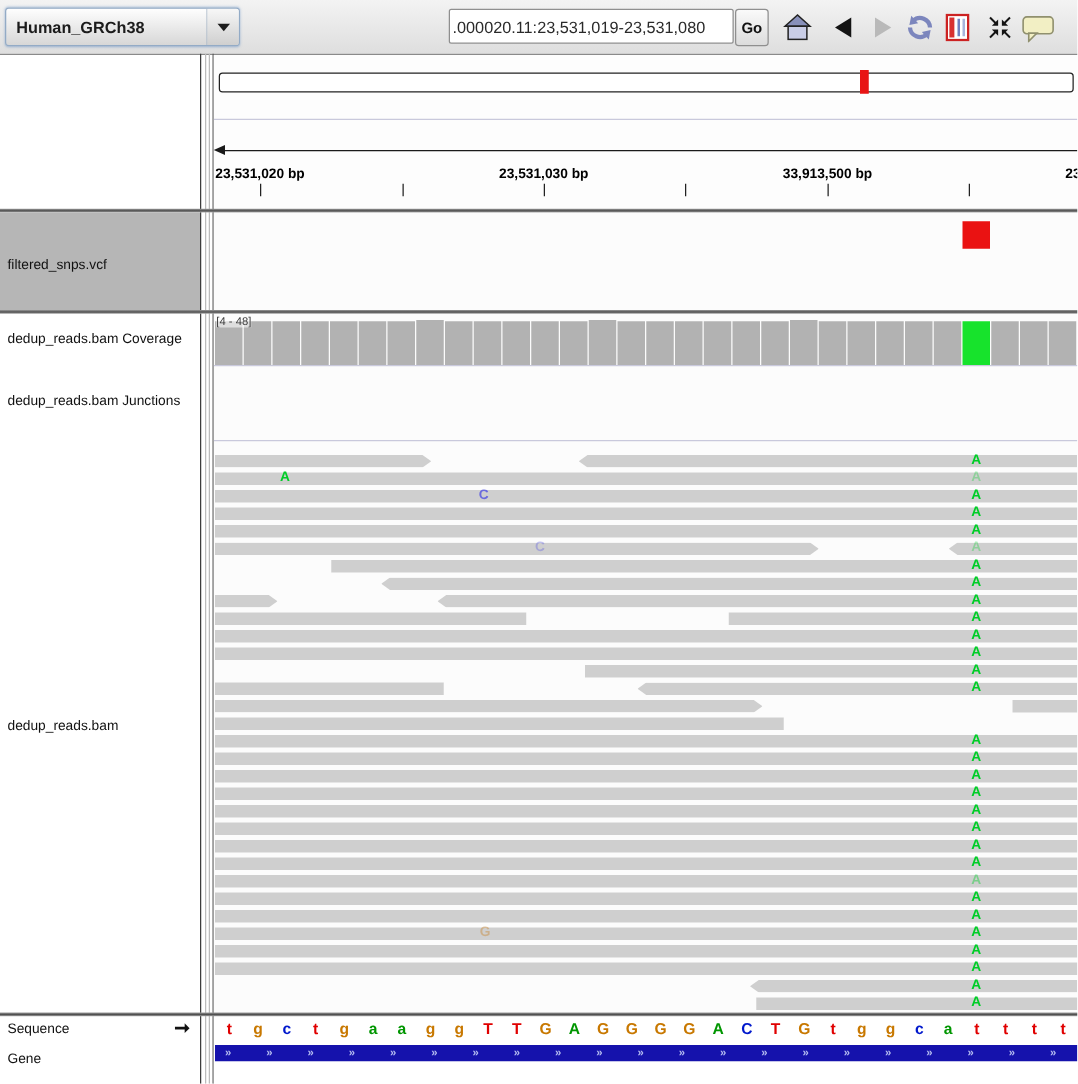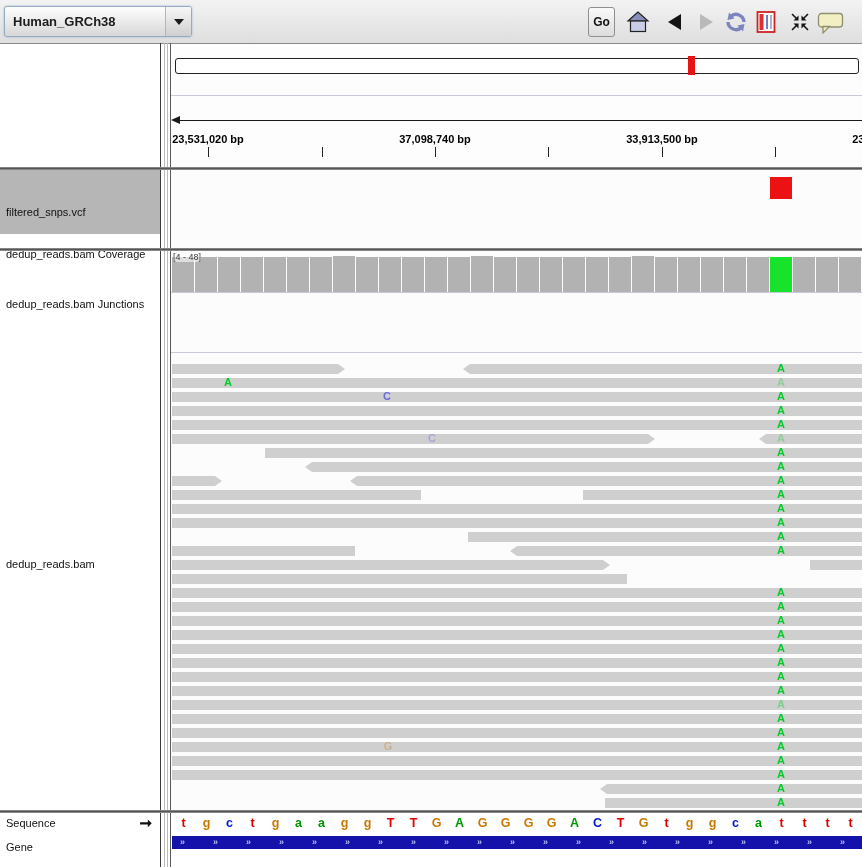--- a/index.html
+++ b/index.html
@@ -54,20 +54,21 @@
   #seq-strand-arrow{position:absolute;right:8px;top:3px;font-size:15px;font-weight:bold;color:#111;line-height:14px;}
 </style>
 </head>
 <body>
 
 <div id="toolbar">
   <div class="combo" style="left:4px;width:186px;">
     <div class="ctxt">Human_GRCh38</div>
     <div class="carr"></div>
   </div>
+  <input id="locus-field" type="text" value=".000020.11:23,531,019-23,531,080" style="">
   <div id="go-btn">Go</div>
 
   <div class="tbicon" style="left:624px;">
     <svg width="26" height="24" viewBox="0 0 26 24">
       <polygon points="13,2 3,11 23,11" fill="#8890ba" stroke="#222" stroke-width="1.2"></polygon>
       <rect x="5.5" y="11" width="15" height="10.5" fill="#c9cde6" stroke="#222" stroke-width="1.2"></rect>
     </svg>
   </div>
   <div class="tbicon" style="left:660px;">
       <div class="tri-left"></div>
@@ -112,21 +113,21 @@
     </svg>
   </div>
 </div>
 
 <div class="lpanel" style="top:44px;height:123px;"></div>
 
 <div class="lpanel" style="top:170px;height:78px;background:#b6b6b6;">
   <div class="tlabel" style="top:36px;">filtered_snps.vcf</div>
 </div>
 
-<div class="lpanel" style="top:234px;height:537px;">
+<div class="lpanel" style="top:251px;height:537px;">
   <div class="tlabel" style="top:14px;">dedup_reads.bam Coverage</div>
   <div class="tlabel" style="top:64px;">dedup_reads.bam Junctions</div>
   <div class="tlabel" style="top:324px;">dedup_reads.bam</div>
 </div>
 
 <div class="lpanel" style="top:813px;height:54px;">
   <div class="tlabel" style="top:4px;">Sequence</div>
   <div id="seq-strand-arrow">➞</div>
   <div class="tlabel" style="top:28px;">Gene</div>
 </div>
@@ -137,21 +138,21 @@
 <div class="vline" style="left:170px;background:#5a5a5a;"></div>
 
 <div class="mpanel" style="top:44px;height:123px;background:#fdfdfd;">
   <div id="ideogram"></div>
   <div id="ideo-marker" style="left: 517px;"></div>
   <div class="faintline" style="top:51px;"></div>
   <div id="range-arrow"></div>
   <div id="rangeline"></div>
   <div id="ruler-marks">
       <div class="rlabel" style="left: 37px;">23,531,020 bp</div>
-      <div class="rlabel" style="left: 264px;">37,098,740 bp</div>
+      <div class="rlabel" style="left: 264px;">23,531,030 bp</div>
       <div class="rlabel" style="left: 491px;">33,913,500 bp</div>
       <div class="rlabel" style="left: 717px;">23,531,050 bp</div>
       <div class="rtick" style="left: 37px;"></div>
       <div class="rtick" style="left: 151px;"></div>
       <div class="rtick" style="left: 264px;"></div>
       <div class="rtick" style="left: 377px;"></div>
       <div class="rtick" style="left: 491px;"></div>
       <div class="rtick" style="left: 604px;"></div>
     </div>
 </div>

